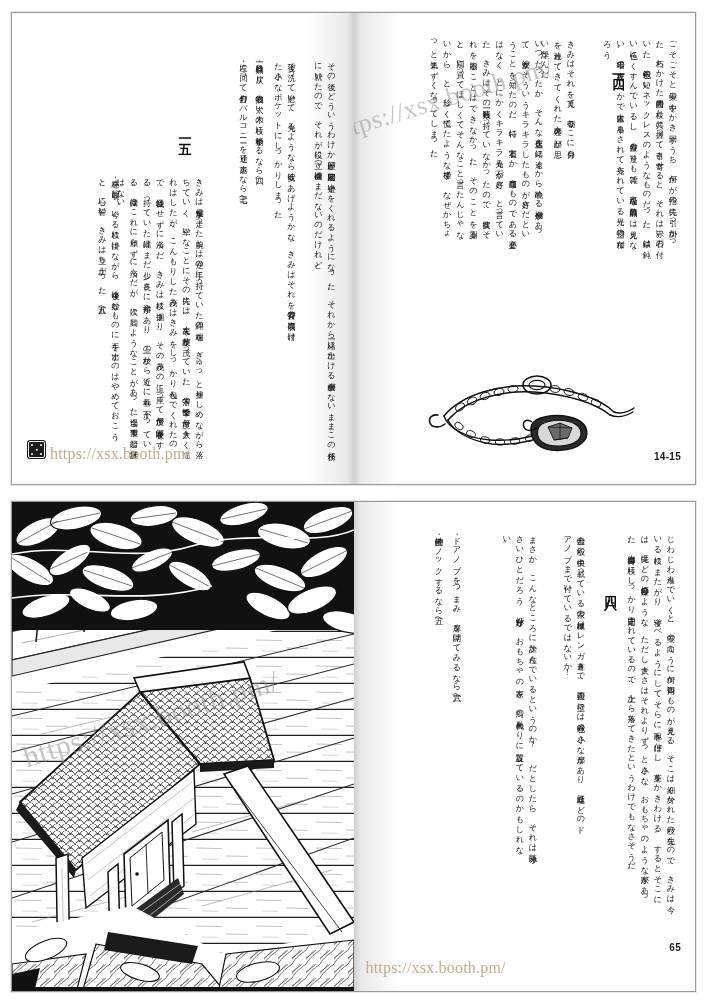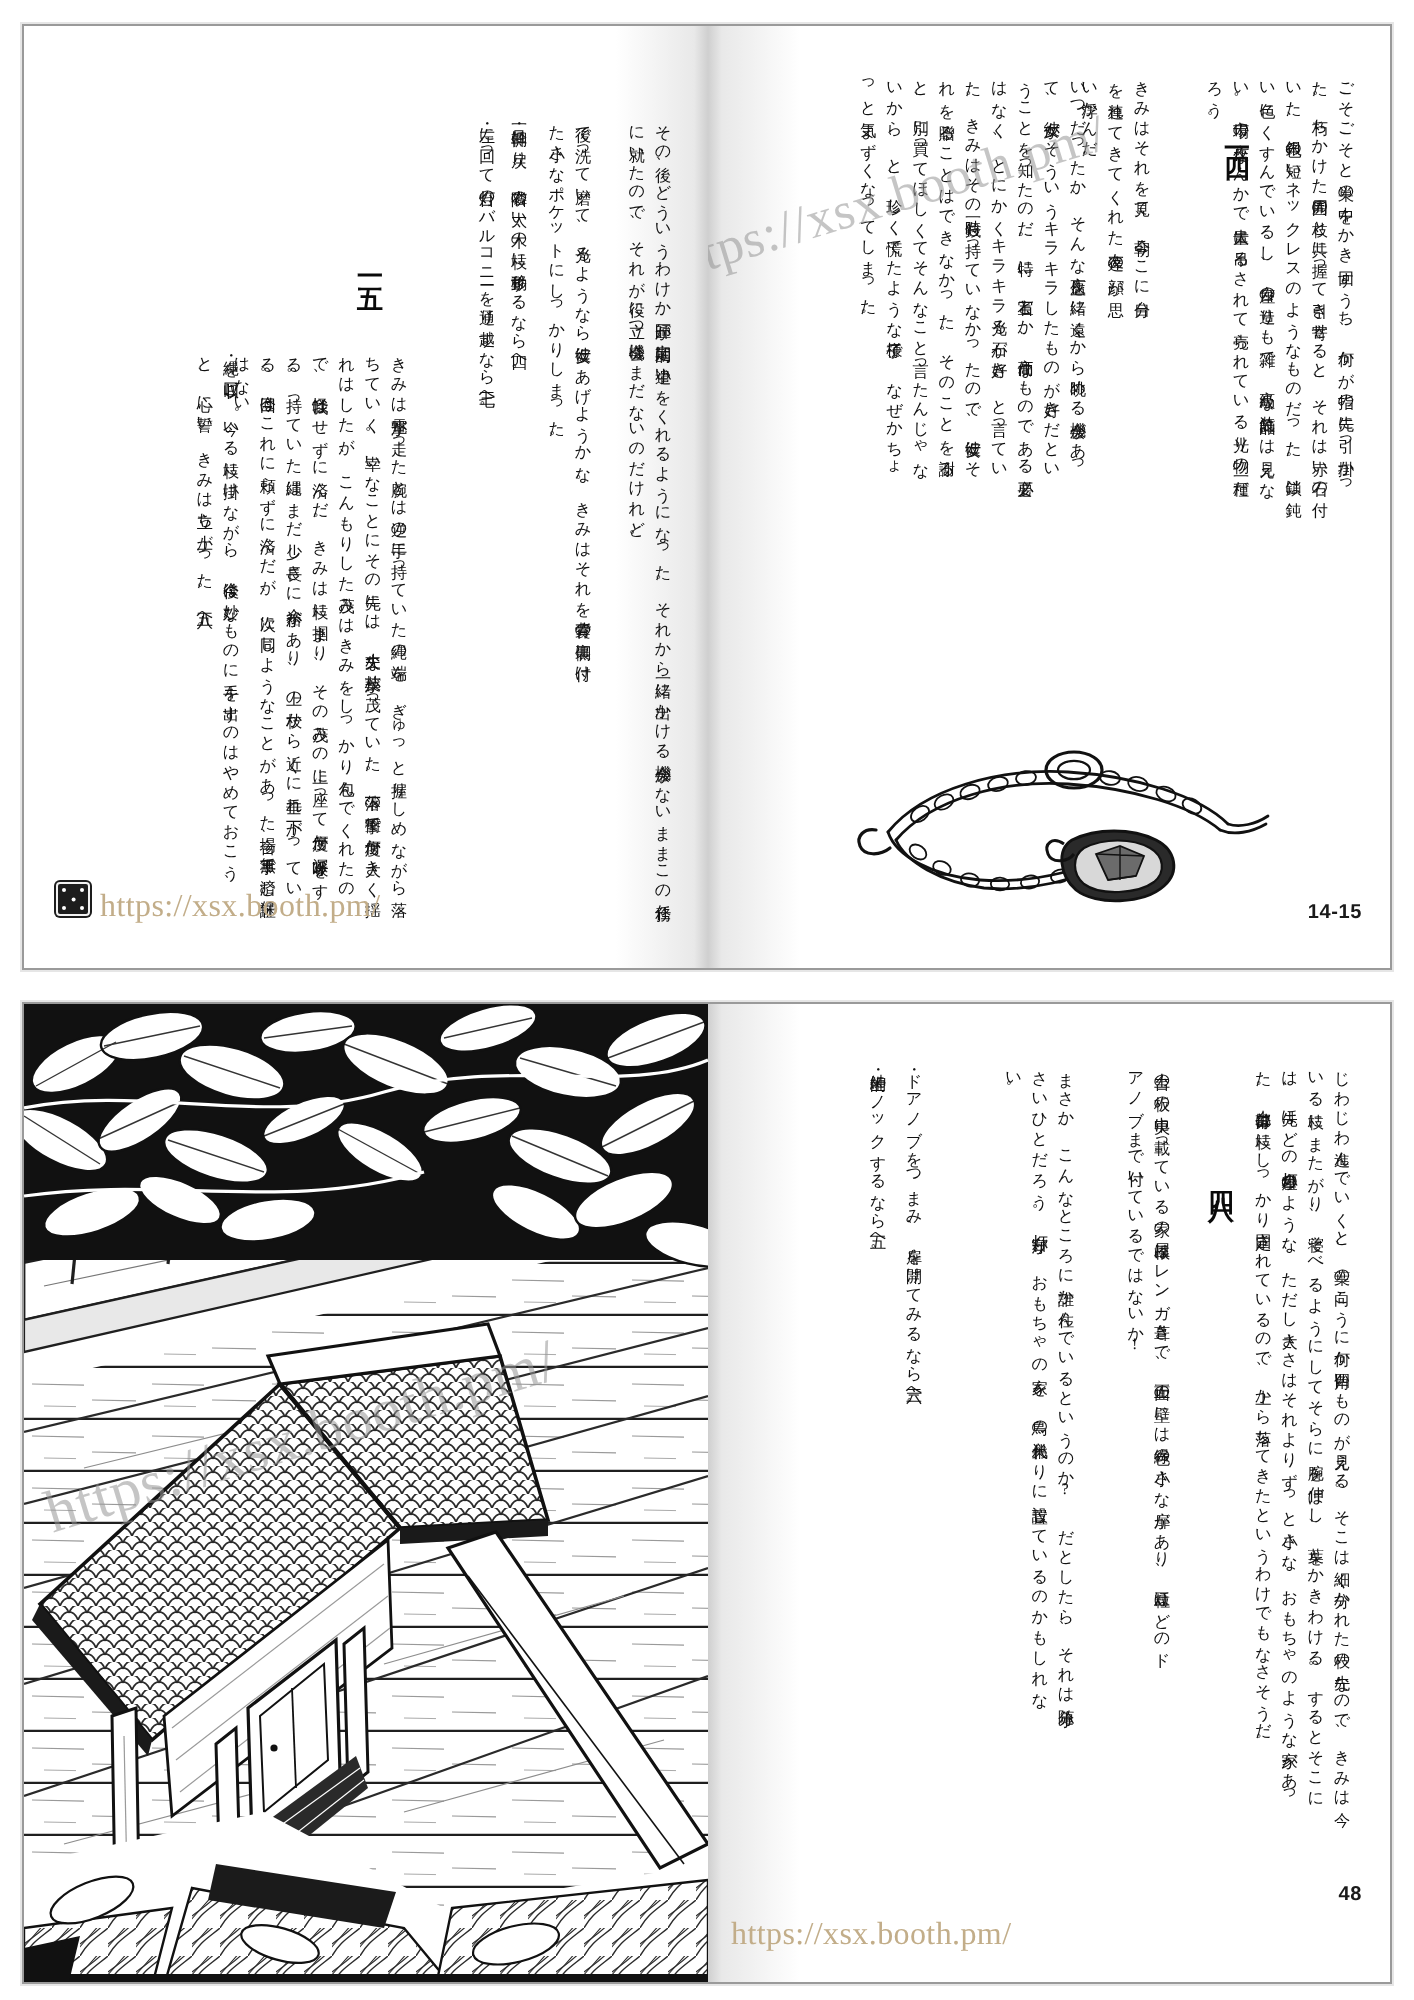--- a/index.html
+++ b/index.html
@@ -429,19 +429,19 @@
       <div class="vtext-block" style="right:18px; top:28px; height:370px; width:84px;">じわじわ進んでいくと、葉の向こうに何か四角いものが見える。そこは細く分かれた枝の先なので、きみは今いる枝にまたがり、寝そべるようにしてそらに腕を伸ばし、葉をかきわける。するとそこには、先ほどの灯台小屋のような、ただし大ささはそれよりずっと小さな、おもちゃのような家があった。土台部分は枝にしっかり固定されているので、上から落ちてきたというわけでもなさそうだ。</div>
 
       <div class="vtext-block" style="right:108px; top:28px; height:300px; width:42px;">土台の板の中央に載っている家の屋根はレンガ葺きで、正面の壁には緑色の小さな扉があり、豆粒ほどのドアノブまで付いているではないか!</div>
 
       <div class="vtext-block" style="right:156px; top:28px; height:320px; width:68px;">まさか、こんなところに誰か住んでいるというのか? だとしたら、それは随分小さいひとだろう。灯台守が、おもちゃの家を、鳥の巣代わりに設置しているのかもしれない。</div>
 
       <div class="vtext-block" style="right:232px; top:28px; height:190px; width:14px;">・ドアノブをつまみ、扉を開けてみるなら六三へ。</div>
 
       <div class="vtext-block" style="right:250px; top:28px; height:180px; width:14px;">・紳士的にノックするなら五へ。</div>
 
-      <div class="page-number" style="right:14px; bottom:38px;">48</div>
+      <div class="page-number" style="right:14px; bottom:38px;">65</div>
 
       <div class="wm-url" style="left:12px; bottom:14px;">https://xsx.booth.pm/</div>
     </div>
 
   </div>
 </div>
 
 </body></html>

